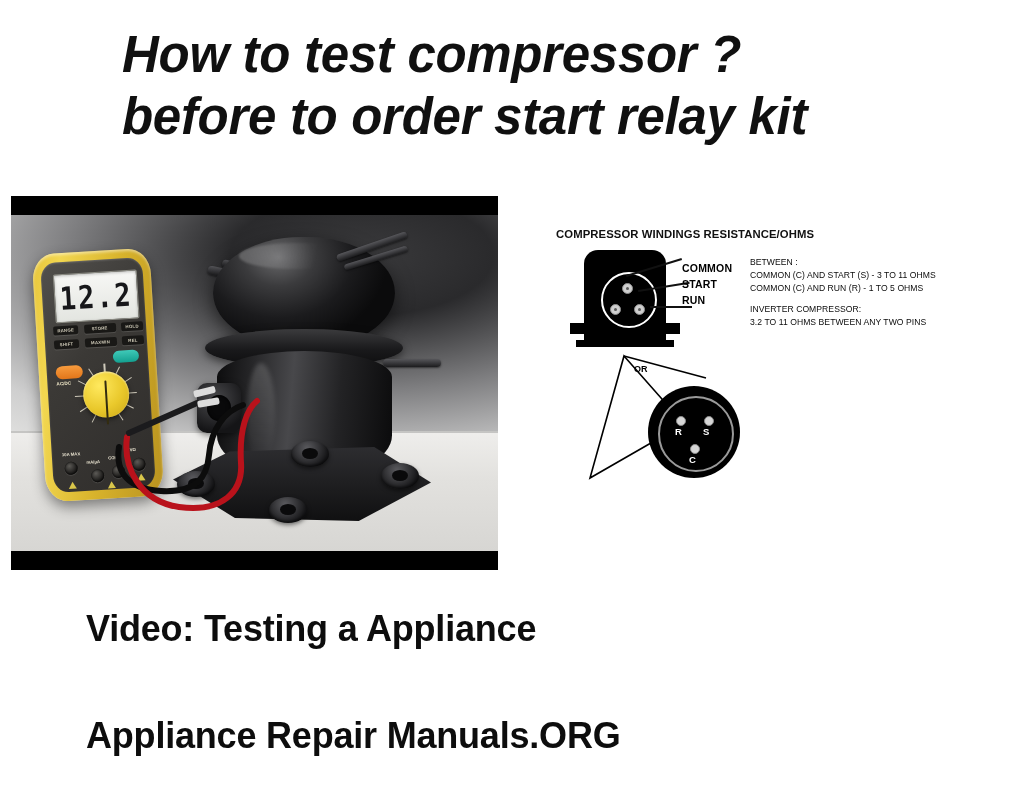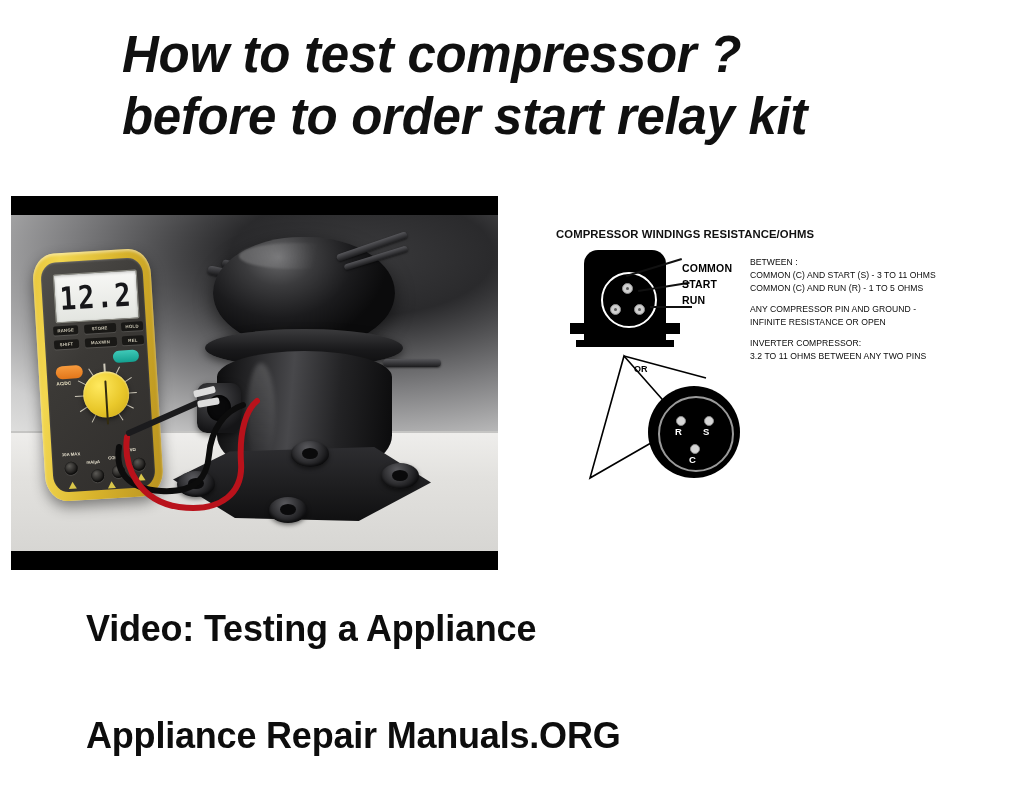--- a/index.html
+++ b/index.html
@@ -310,24 +310,20 @@
     <div class="plug-lab" style="left:41px;top:68px">C</div>
   </div>
 
   <div class="spec">
     <div class="blk">
       <div>BETWEEN :</div>
       <div>COMMON (C) AND START (S) - 3 TO 11 OHMS</div>
       <div>COMMON (C) AND RUN (R) - 1 TO 5 OHMS</div>
     </div>
     <div class="blk">
-      <div>ANY COMPRESSOR PIN AND GROUND -</div>
-      <div>INFINITE RESISTANCE OR OPEN</div>
-    </div>
-    <div class="blk">
       <div>INVERTER COMPRESSOR:</div>
       <div>3.2 TO 11 OHMS BETWEEN ANY TWO PINS</div>
     </div>
   </div>
 </div>
 
 <div class="caption" id="cap-video">Video: Testing a Appliance</div>
 <div class="caption" id="cap-site">Appliance Repair Manuals.ORG</div>
 
 </body></html>

